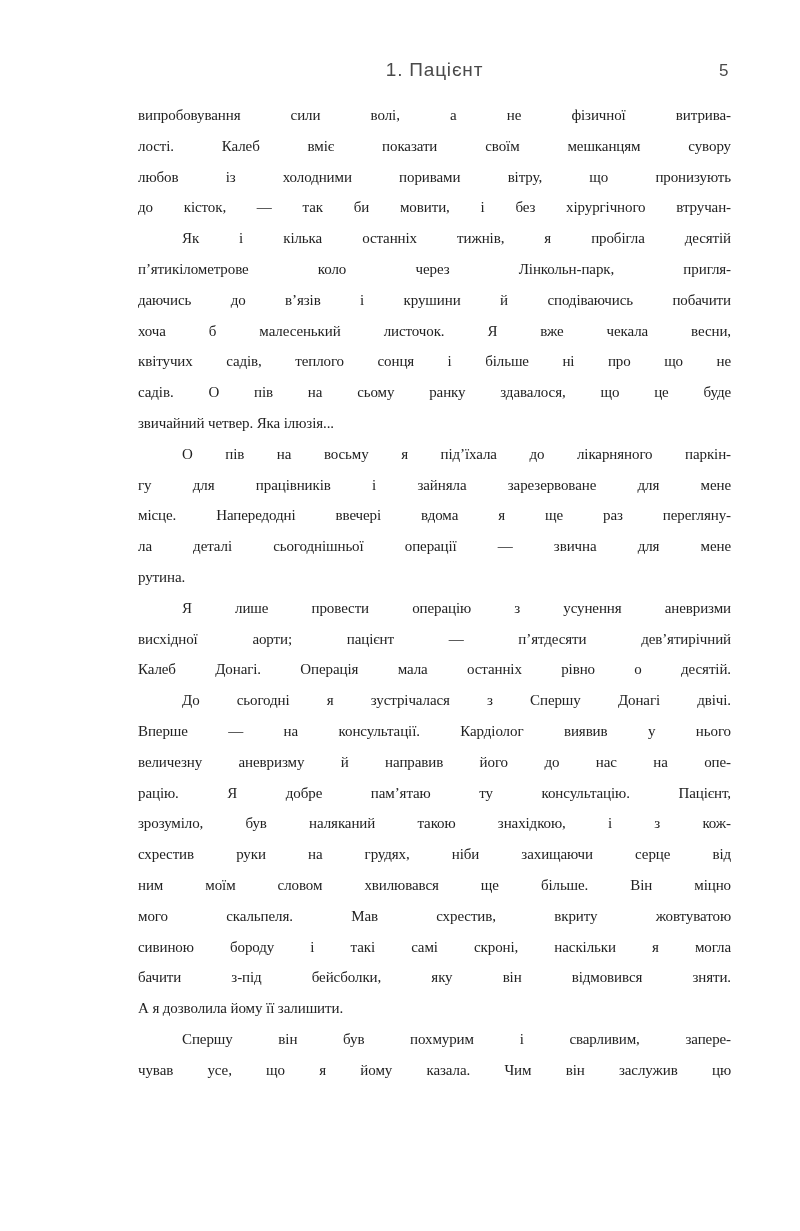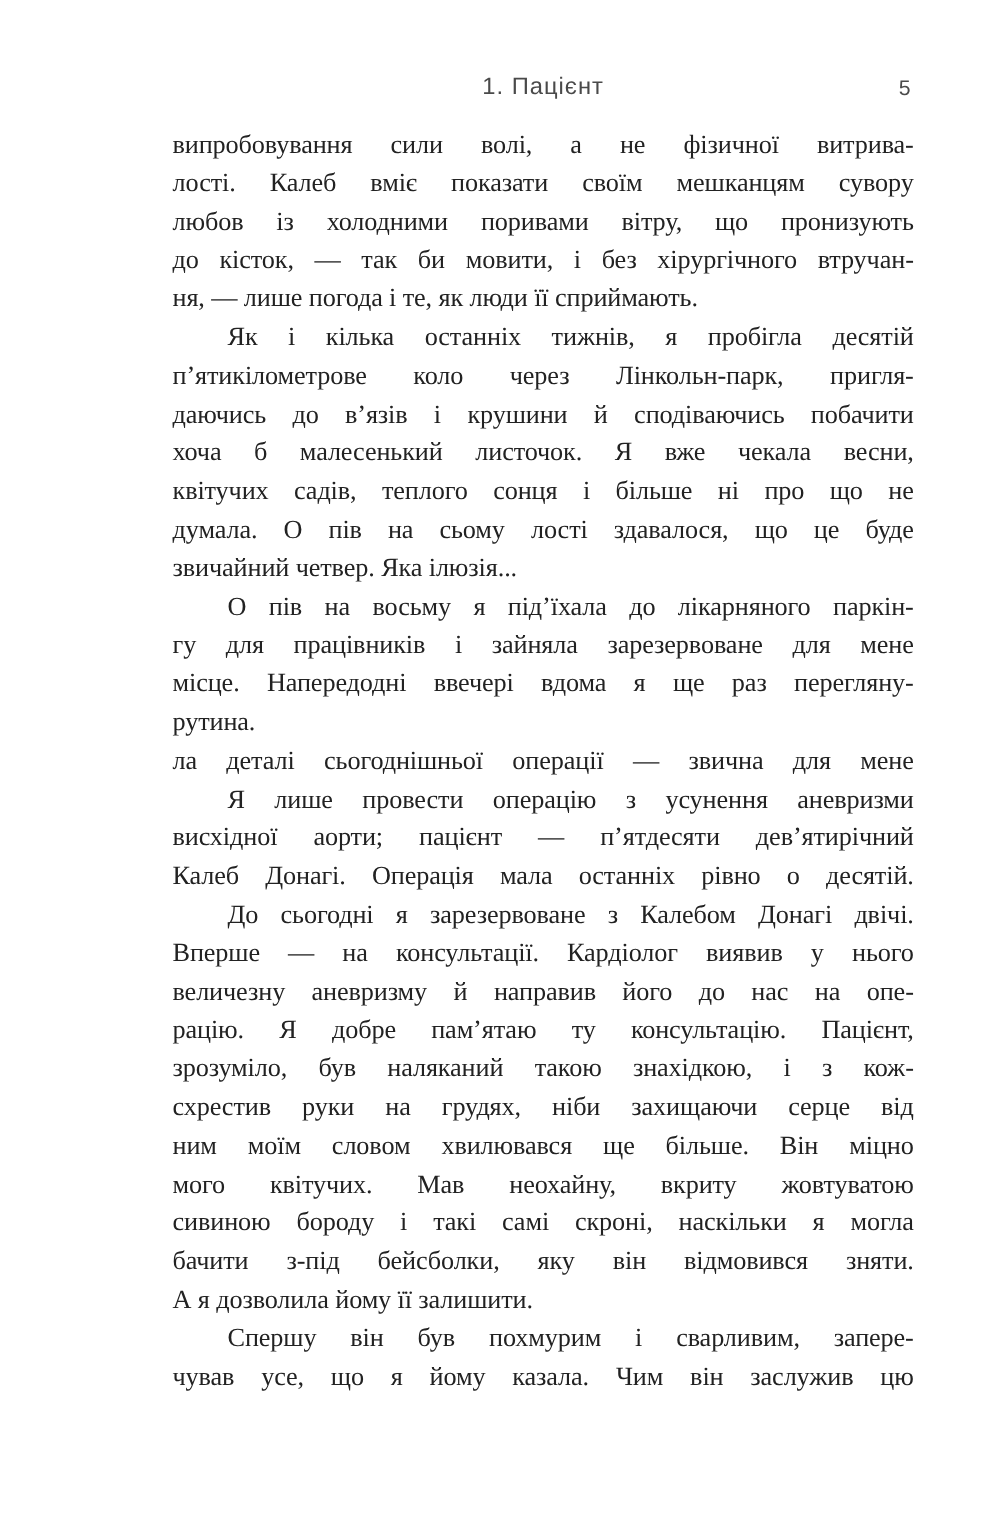--- a/index.html
+++ b/index.html
@@ -32,21 +32,21 @@
     top: 2px;
     font-size: 17px;
     letter-spacing: 0.5px;
   }
   .textblock {
     position: absolute;
     left: 138px;
     top: 100px;
     width: 593px;
     color: #222222;
-    font-size: 21px;
+    font-size: 15px;
     line-height: 30.8px;
     letter-spacing: -0.1px;
   }
   .para { margin: 0; padding: 0; }
   .ln {
     text-align: justify;
     text-align-last: justify;
     -moz-text-align-last: justify;
   }
   .ln.last {
@@ -65,56 +65,55 @@
     <span class="page-number">5</span>
   </div>
 
   <div class="textblock">
 
     <div class="para">
       <div class="ln">випробовування сили волі, а не фізичної витрива-</div>
       <div class="ln">лості. Калеб вміє показати своїм мешканцям сувору</div>
       <div class="ln">любов із холодними поривами вітру, що пронизують</div>
       <div class="ln">до кісток, — так би мовити, і без хірургічного втручан-</div>
-      <div class="ln last">ня, — лише погода і те, як люди її сприймають.</div>
     </div>
 
     <div class="para">
       <div class="ln first">Як і кілька останніх тижнів, я пробігла десятій</div>
       <div class="ln">п’ятикілометрове коло через Лінкольн-парк, пригля-</div>
       <div class="ln">даючись до в’язів і крушини й сподіваючись побачити</div>
       <div class="ln">хоча б малесенький листочок. Я вже чекала весни,</div>
       <div class="ln">квітучих садів, теплого сонця і більше ні про що не</div>
-      <div class="ln">думала. О пів на сьому лості здавалося, що це буде</div>
+      <div class="ln">садів. О пів на сьому ранку здавалося, що це буде</div>
       <div class="ln last">звичайний четвер. Яка ілюзія...</div>
     </div>
 
     <div class="para">
       <div class="ln first">О пів на восьму я під’їхала до лікарняного паркін-</div>
       <div class="ln">гу для працівників і зайняла зарезервоване для мене</div>
       <div class="ln">місце. Напередодні ввечері вдома я ще раз перегляну-</div>
+      <div class="ln">ла деталі сьогоднішньої операції — звична для мене</div>
       <div class="ln last">рутина.</div>
-      <div class="ln">ла деталі сьогоднішньої операції — звична для мене</div>
     </div>
 
     <div class="para">
       <div class="ln first">Я лише провести операцію з усунення аневризми</div>
       <div class="ln">висхідної аорти; пацієнт — п’ятдесяти дев’ятирічний</div>
       <div class="ln">Калеб Донагі. Операція мала останніх рівно о десятій.</div>
     </div>
 
     <div class="para">
-      <div class="ln first">До сьогодні я зарезервоване з Калебом Донагі двічі.</div>
+      <div class="ln first">До сьогодні я зустрічалася з Спершу Донагі двічі.</div>
       <div class="ln">Вперше — на консультації. Кардіолог виявив у нього</div>
       <div class="ln">величезну аневризму й направив його до нас на опе-</div>
       <div class="ln">рацію. Я добре пам’ятаю ту консультацію. Пацієнт,</div>
       <div class="ln">зрозуміло, був наляканий такою знахідкою, і з кож-</div>
       <div class="ln">схрестив руки на грудях, ніби захищаючи серце від</div>
       <div class="ln">ним моїм словом хвилювався ще більше. Він міцно</div>
-      <div class="ln">мого квітучих. Мав неохайну, вкриту жовтуватою</div>
+      <div class="ln">мого скальпеля. Мав схрестив, вкриту жовтуватою</div>
       <div class="ln">сивиною бороду і такі самі скроні, наскільки я могла</div>
       <div class="ln">бачити з-під бейсболки, яку він відмовився зняти.</div>
       <div class="ln last">А я дозволила йому її залишити.</div>
     </div>
 
     <div class="para">
       <div class="ln first">Спершу він був похмурим і сварливим, запере-</div>
       <div class="ln">чував усе, що я йому казала. Чим він заслужив цю</div>
     </div>
 

